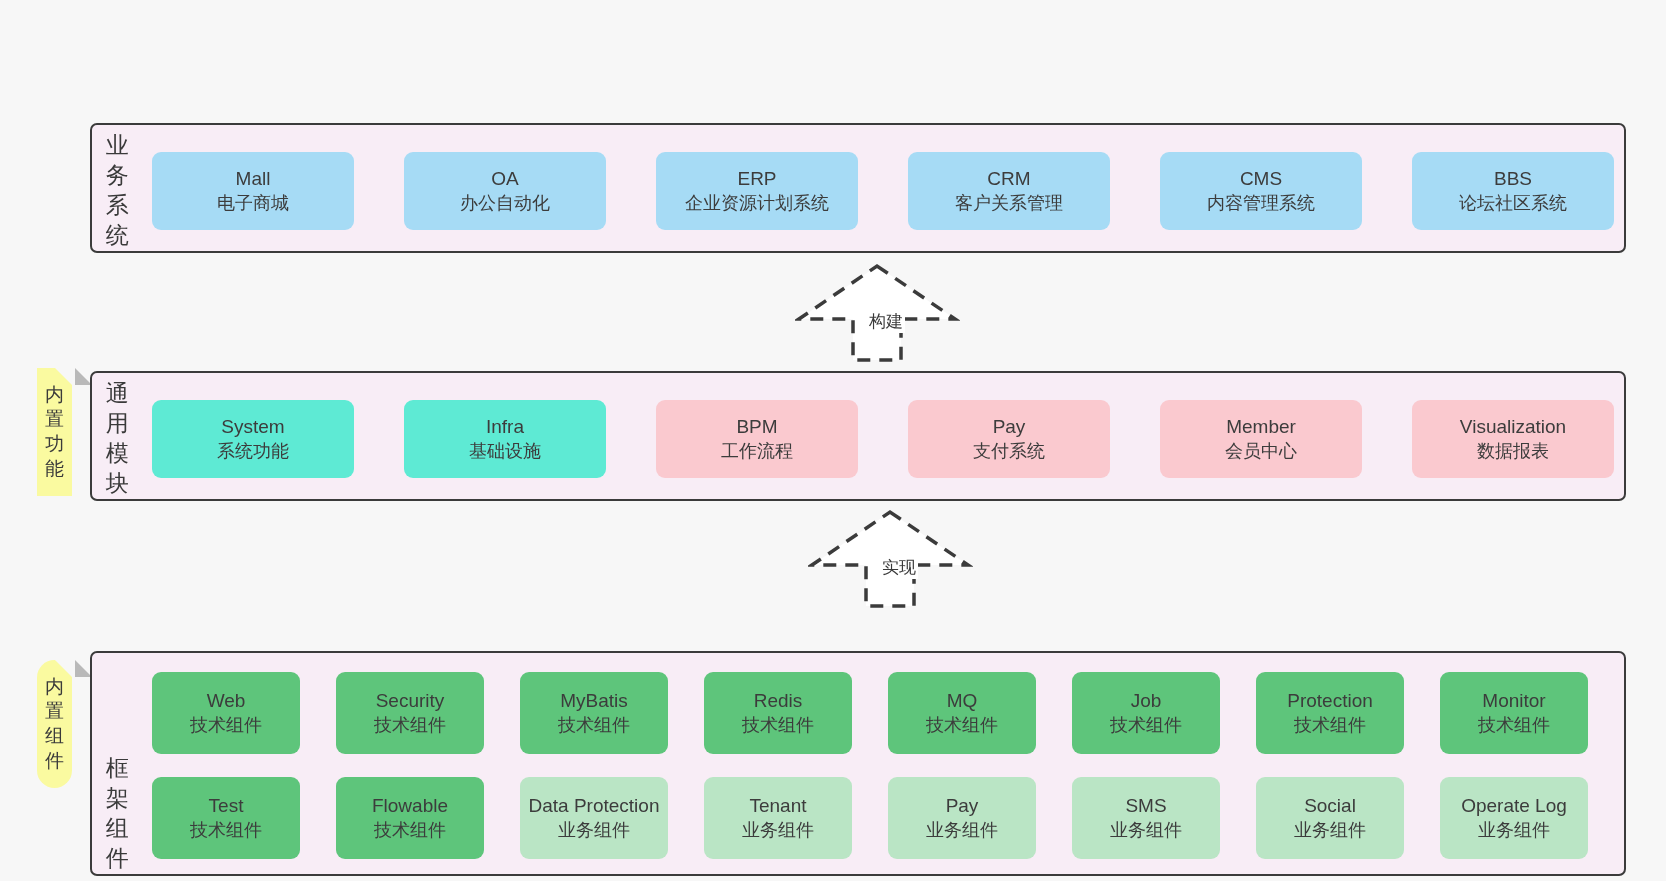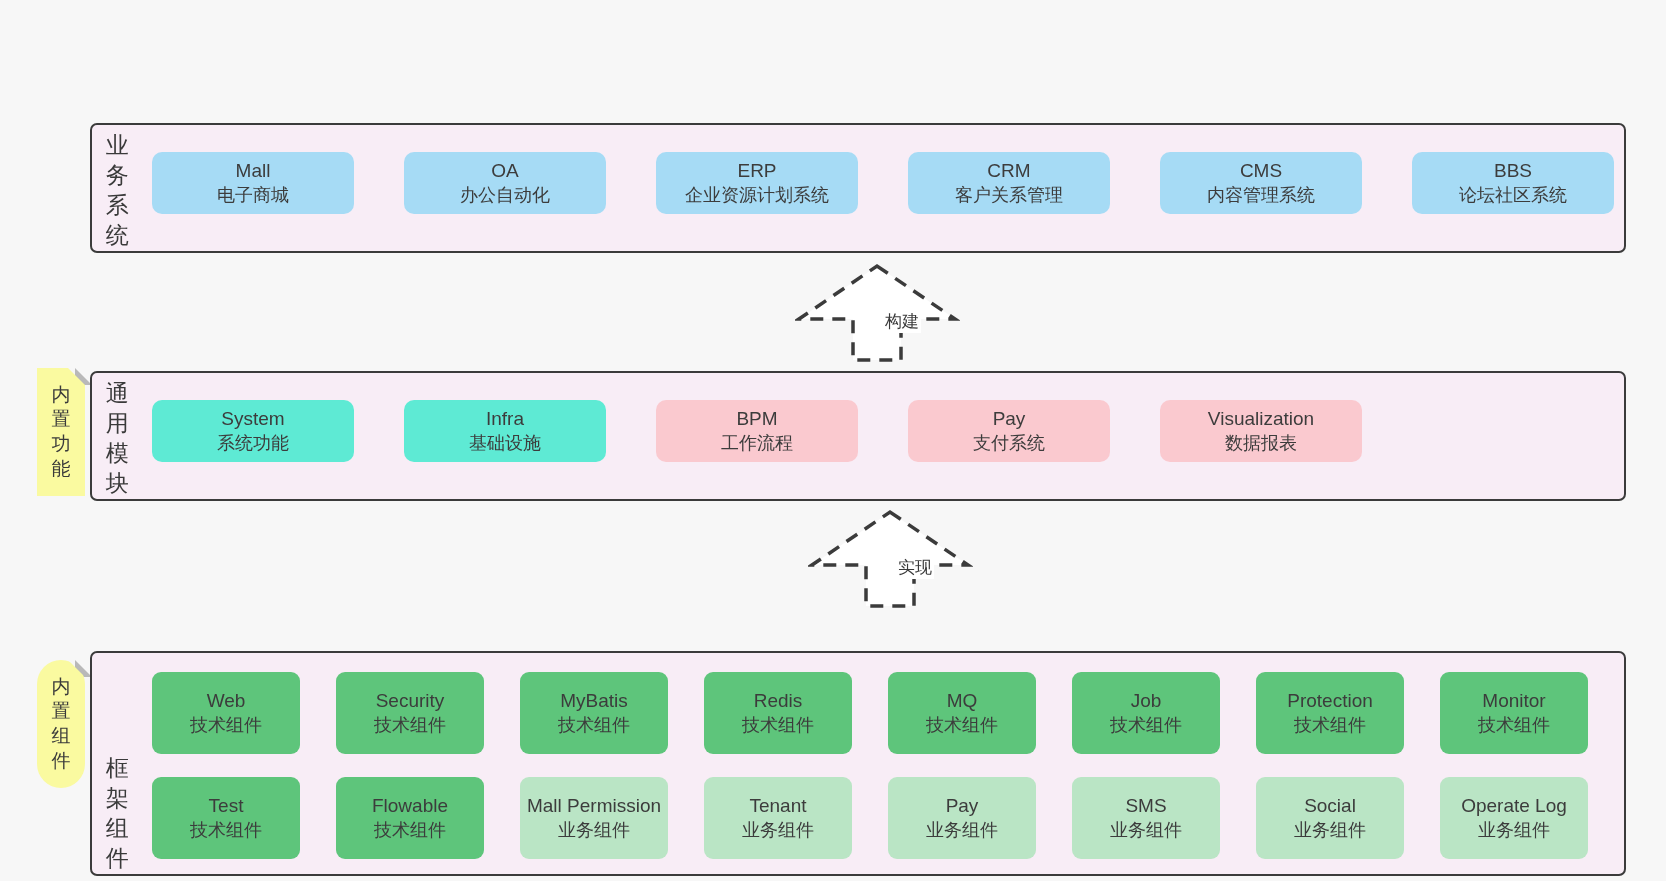--- a/index.html
+++ b/index.html
@@ -17,41 +17,41 @@
   }
   .vtext{width:1.15em;word-break:break-all;line-height:1.3;text-align:center;}
   .boxes-row{position:absolute;left:60px;display:flex;gap:50px;}
   .boxes-row.grid8{gap:36px;}
   .box{
     border-radius:9px;display:flex;flex-direction:column;align-items:center;justify-content:center;
     text-align:center;box-sizing:border-box;padding:4px 6px;
   }
   .box .en{font-size:19px;line-height:1.3;}
   .box .zh{font-size:18px;line-height:1.35;}
-  .w202{width:202px;height:62px;border-radius:10px;}
+  .w202{width:202px;height:78px;}
   .w148{width:148px;height:82px;}
   .blue{background:#a6dbf5;}
   .red{background:#5eead4;}
   .pink{background:#fac9cf;}
   .gdark{background:#5ec57b;}
   .glight{background:#bae5c5;}
   .sticky{
-    position:absolute;left:37px;width:48px;background:#fafaa0;z-index:3;
+    position:absolute;left:37px;width:35px;background:#fafaa0;z-index:3;
     display:flex;align-items:center;justify-content:center;
     clip-path:polygon(0 0, calc(100% - 17px) 0, 100% 17px, 100% 100%, 0 100%);
     font-size:19px;color:#3a3a3a;
   }
   .fold{
     position:absolute;top:0;right:0;width:17px;height:17px;background:#b9b9b9;
     clip-path:polygon(0 0, 100% 100%, 0 100%);
   }
   .arrow-wrap{position:absolute;width:165px;height:102px;}
   .arrow-wrap svg{position:absolute;left:0;top:0;}
   .arrow-label{
-    position:absolute;left:88px;top:48px;font-size:17px;color:#3a3a3a;
+    position:absolute;left:72px;top:48px;font-size:17px;color:#3a3a3a;
     background:#ffffff;padding:0 2px;white-space:nowrap;
   }
 </style>
 </head>
 <body>
 
 <div id="canvas">
 
   <div class="band" style="top:123px;height:130px;">
     <div class="band-label">
@@ -112,20 +112,24 @@
       </div>
       <div class="box pink w202">
         <div class="en">BPM</div>
         <div class="zh">工作流程</div>
       </div>
       <div class="box pink w202">
         <div class="en">Pay</div>
         <div class="zh">支付系统</div>
       </div>
       <div class="box pink w202">
+        <div class="en">Member</div>
+        <div class="zh">会员中心</div>
+      </div>
+      <div class="box pink w202">
         <div class="en">Visualization</div>
         <div class="zh">数据报表</div>
       </div>
     </div>
   </div>
 
   <div class="arrow-wrap" style="left:808px;top:508px;">
     <svg width="165" height="102" viewBox="0 0 165 102">
       <polygon points="82,4 160,57 106,57 106,98 58,98 58,57 4,57" fill="#ffffff" stroke="#3b3b3b" stroke-width="3.5" stroke-dasharray="13 9" stroke-linejoin="miter"></polygon>
     </svg>
@@ -180,21 +184,21 @@
     <div class="boxes-row grid8" style="top:124px;">
       <div class="box gdark w148">
         <div class="en">Test</div>
         <div class="zh">技术组件</div>
       </div>
       <div class="box gdark w148">
         <div class="en">Flowable</div>
         <div class="zh">技术组件</div>
       </div>
       <div class="box glight w148">
-        <div class="en">Mall Permission</div>
+        <div class="en">Data Protection</div>
         <div class="zh">业务组件</div>
       </div>
       <div class="box glight w148">
         <div class="en">Tenant</div>
         <div class="zh">业务组件</div>
       </div>
       <div class="box glight w148">
         <div class="en">Pay</div>
         <div class="zh">业务组件</div>
       </div>

